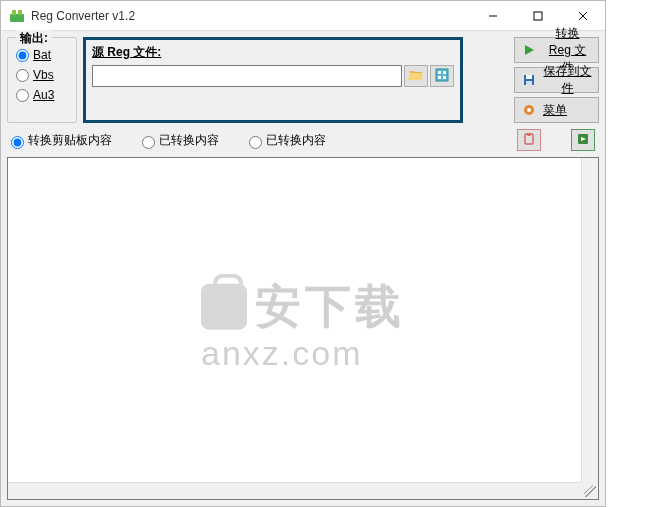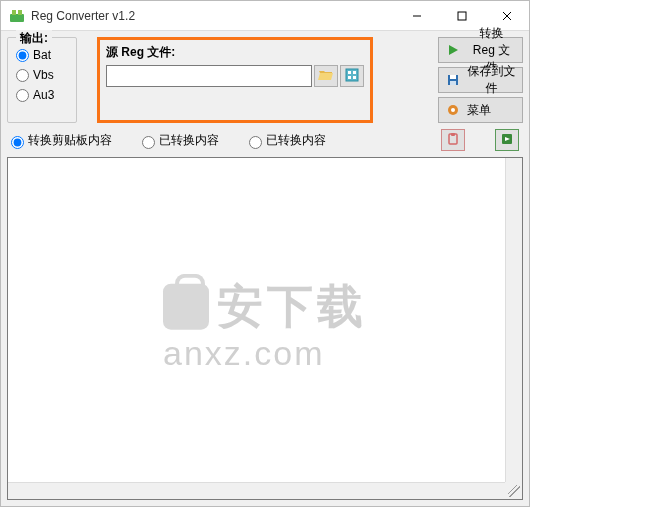--- a/index.html
+++ b/index.html
@@ -5,21 +5,21 @@
 * { box-sizing: border-box; margin: 0; padding: 0; }
 body {
   font-family: "Microsoft YaHei", "Segoe UI", Tahoma, sans-serif;
   font-size: 12px;
   background: #fff;
   width: 650px;
   height: 507px;
   overflow: hidden;
 }
 .window {
-  width: 530px;
+  width: 606px;
   height: 507px;
   border: 1px solid #bbb;
   background: #fff;
   display: flex;
   flex-direction: column;
 }
 .titlebar {
   height: 30px;
   background: #fff;
   display: flex;
@@ -42,21 +42,22 @@
 
 .body {
   flex: 1;
   display: flex;
   flex-direction: column;
   background: #f0f0f0;
 }
 .top-row {
   display: flex;
   padding: 6px 6px 2px 6px;
-  gap: 20px;
+  gap: 6px;
+  text-decoration: underline;
 }
 .group {
   border: 1px solid #c8c8c8;
   background: #f0f0f0;
   border-radius: 2px;
   position: relative;
   padding: 10px 8px 8px 8px;
 }
 .group .legend {
   position: absolute;
@@ -70,21 +71,21 @@
   width: 70px;
   display: flex;
   flex-direction: column;
   gap: 6px;
 }
 .radio-row { display: flex; align-items: flex-end; gap: 4px; font-size: 12px; }
 .radio-row input { margin: 0; }
 
 .src-wrap {
   flex: 1;
-  border: 3px solid #f97316;
+  border: 3px solid #0c4a6e;
   padding: 4px 6px 6px 6px;
   background: #f0f0f0;
 }
 .src-label { font-weight: bold; font-size: 12px; margin-bottom: 4px; }
 .src-line { display: flex; align-items: center; gap: 2px; }
 .src-line input[type=text] {
   flex: 1;
   height: 22px;
   border: 1px solid #7a7a7a;
   padding: 0 4px;

